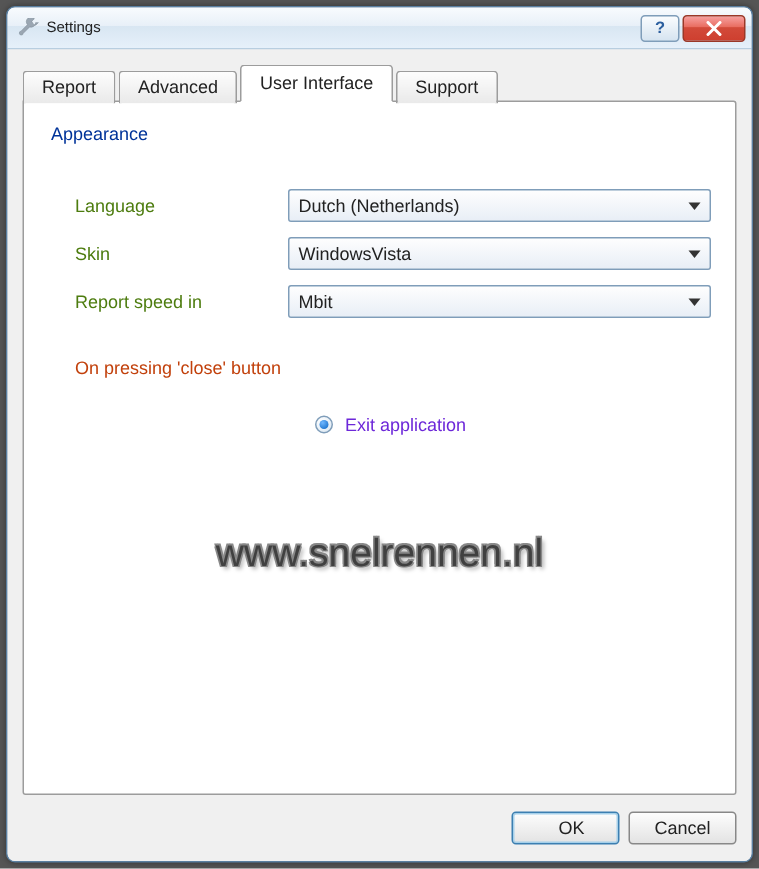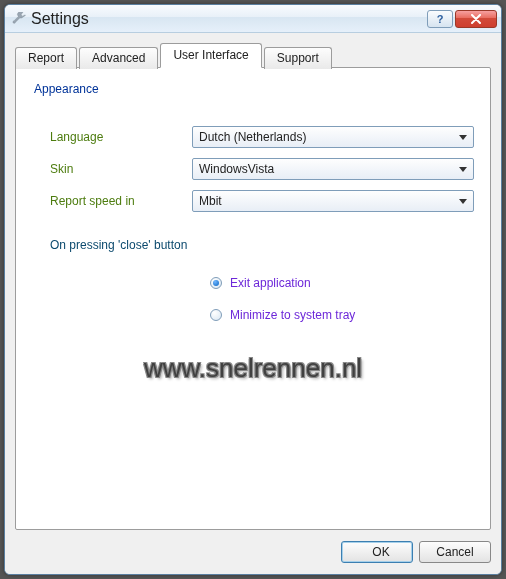--- a/index.html
+++ b/index.html
@@ -35,21 +35,21 @@
   .titlebar .icon {
     width: 16px; height: 16px;
     margin-right: 4px;
     display: inline-flex;
     align-items: center;
     justify-content: center;
   }
   .titlebar .title {
     flex: 1;
     color: #222;
-    font-size: 16px;
+    font-size: 10px;
   }
   .titlebar .win-btn {
     height: 18px;
     border: 1px solid #7f9db9;
     border-radius: 3px;
     background: linear-gradient(to bottom, #fafcfe, #d6e4f0);
     margin-left: 2px;
     display: inline-flex;
     align-items: center;
     justify-content: center;
@@ -146,21 +146,21 @@
   }
   .combo .arrow::before {
     content: "";
     border-left: 4px solid transparent;
     border-right: 4px solid transparent;
     border-top: 5px solid #333;
   }
   .close-press {
     margin-top: 26px;
     margin-left: 18px;
-    color: #0c4a6e;
+    color: #c2410c;
   }
   .radio-row {
     display: flex;
     align-items: center;
     margin-left: 178px;
     margin-top: 24px;
     color: #6d28d9;
   }
   .radio-row + .radio-row { margin-top: 18px; }
   .radio {
@@ -277,24 +277,20 @@
           <span class="arrow"></span>
         </div>
       </div>
 
       <div class="close-press">On pressing 'close' button</div>
 
       <div class="radio-row">
         <span class="radio checked"></span>
         <span>Exit application</span>
       </div>
-      <div class="radio-row">
-        <span class="radio"></span>
-        <span>Minimize to system tray</span>
-      </div>
 
       <div class="watermark">www.snelrennen.nl</div>
     </div>
   </div>
 
   <div class="footer">
     <div class="btn default">OK</div>
     <div class="btn">Cancel</div>
   </div>
 

